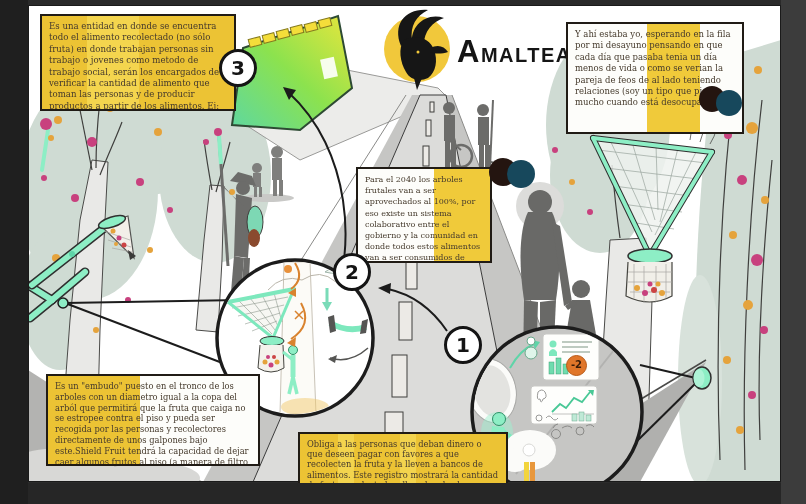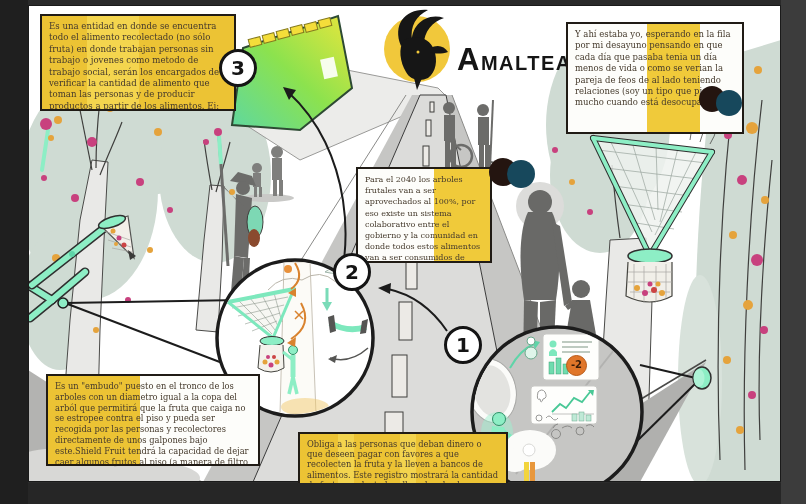--- a/index.html
+++ b/index.html
@@ -25,21 +25,21 @@
          border:3px solid #141414;box-sizing:border-box;display:flex;align-items:center;
          justify-content:center;font:700 20px "DejaVu Sans",sans-serif;color:#141414;z-index:30;}
   .badge-3{left:219px;top:49px;}
   .badge-2{left:333px;top:253px;}
   .badge-1{left:444px;top:326px;}
   
   .dot{position:absolute;border-radius:50%;z-index:25;}
   .dot-brown{background:#241510;}
   .dot-teal{background:#17485c;}
   
-  .wordmark{position:absolute;left:457px;top:42px;z-index:15;color:#151515;
+  .wordmark{position:absolute;left:457px;top:34px;z-index:15;color:#151515;
             font:700 20px "Liberation Sans",sans-serif;letter-spacing:1.5px;}
   .wordmark::first-letter{font-size:31px;}
   
   .delta{position:absolute;left:566px;top:355px;width:21px;height:21px;border-radius:50%;
          background:#e0762a;border:1px solid #b85a17;box-sizing:border-box;z-index:22;
          font:700 10px/18px "DejaVu Sans",sans-serif;color:#3a1c08;text-align:center;}
   
   .bar{position:absolute;z-index:40;}
   .bar-left{left:0;top:0;width:28px;height:504px;background:#1f1f1f;}
   .bar-top{left:28px;top:0;width:753px;height:5px;background:#2a2a2a;}

